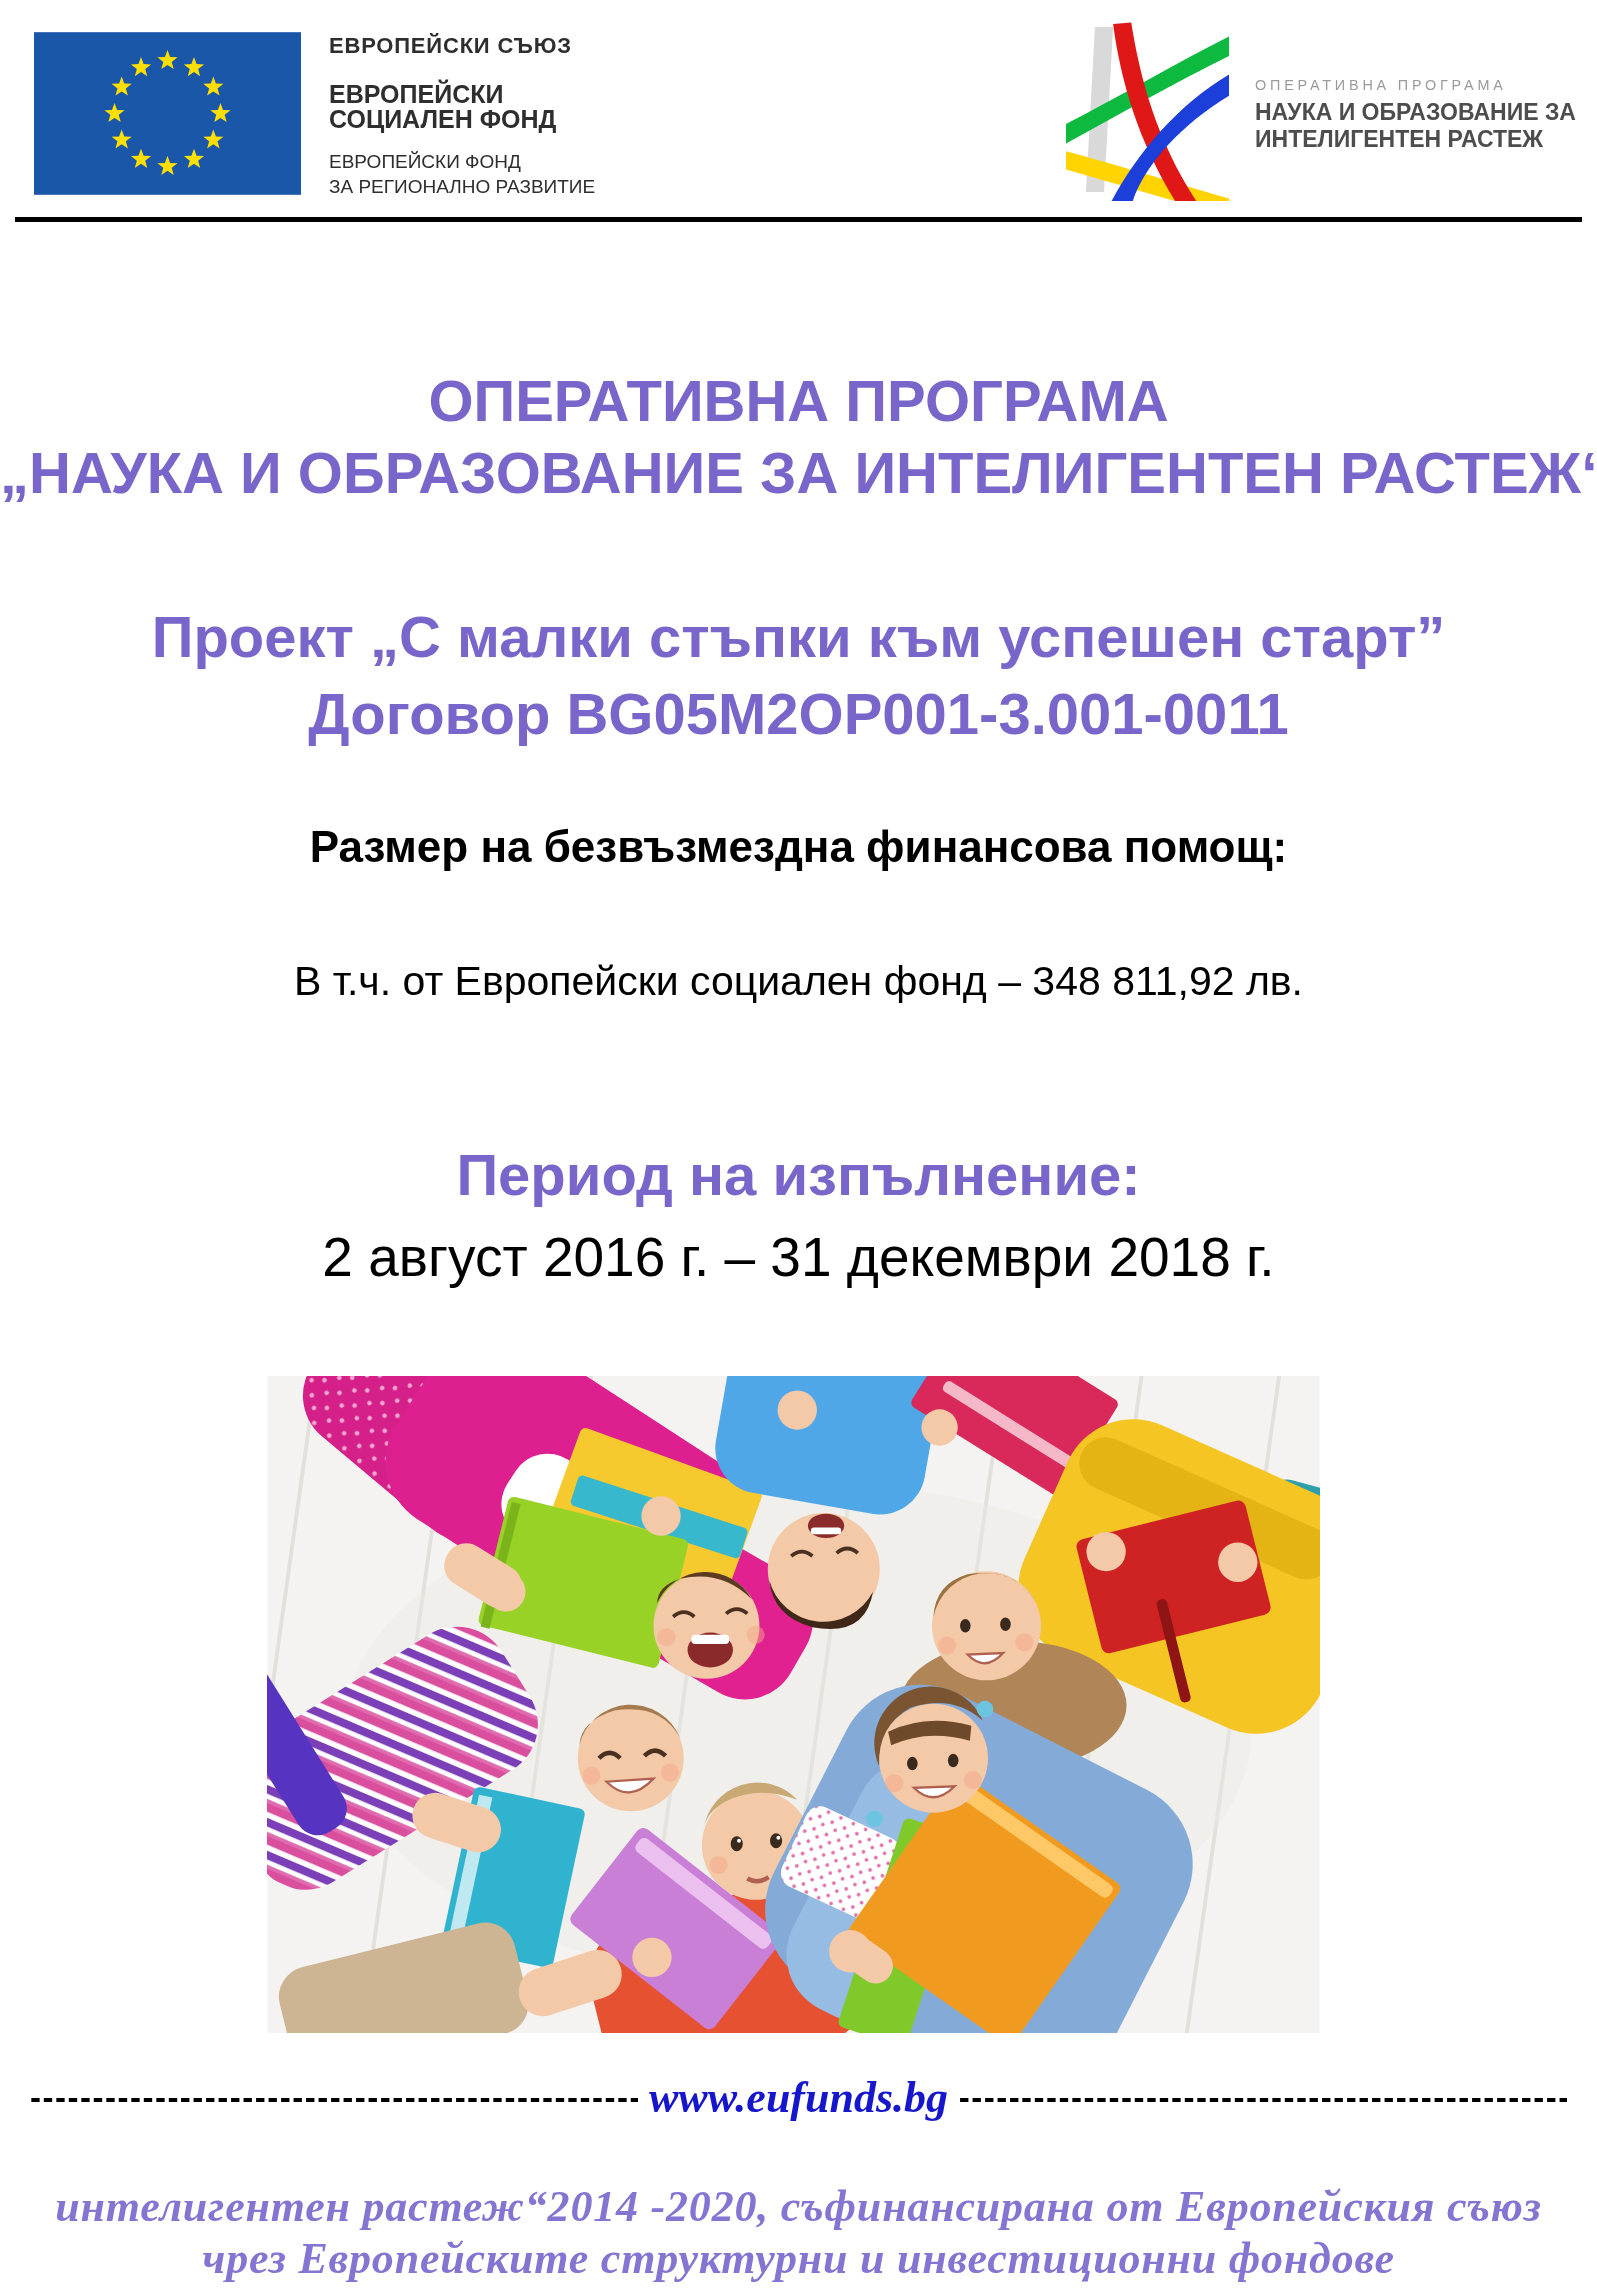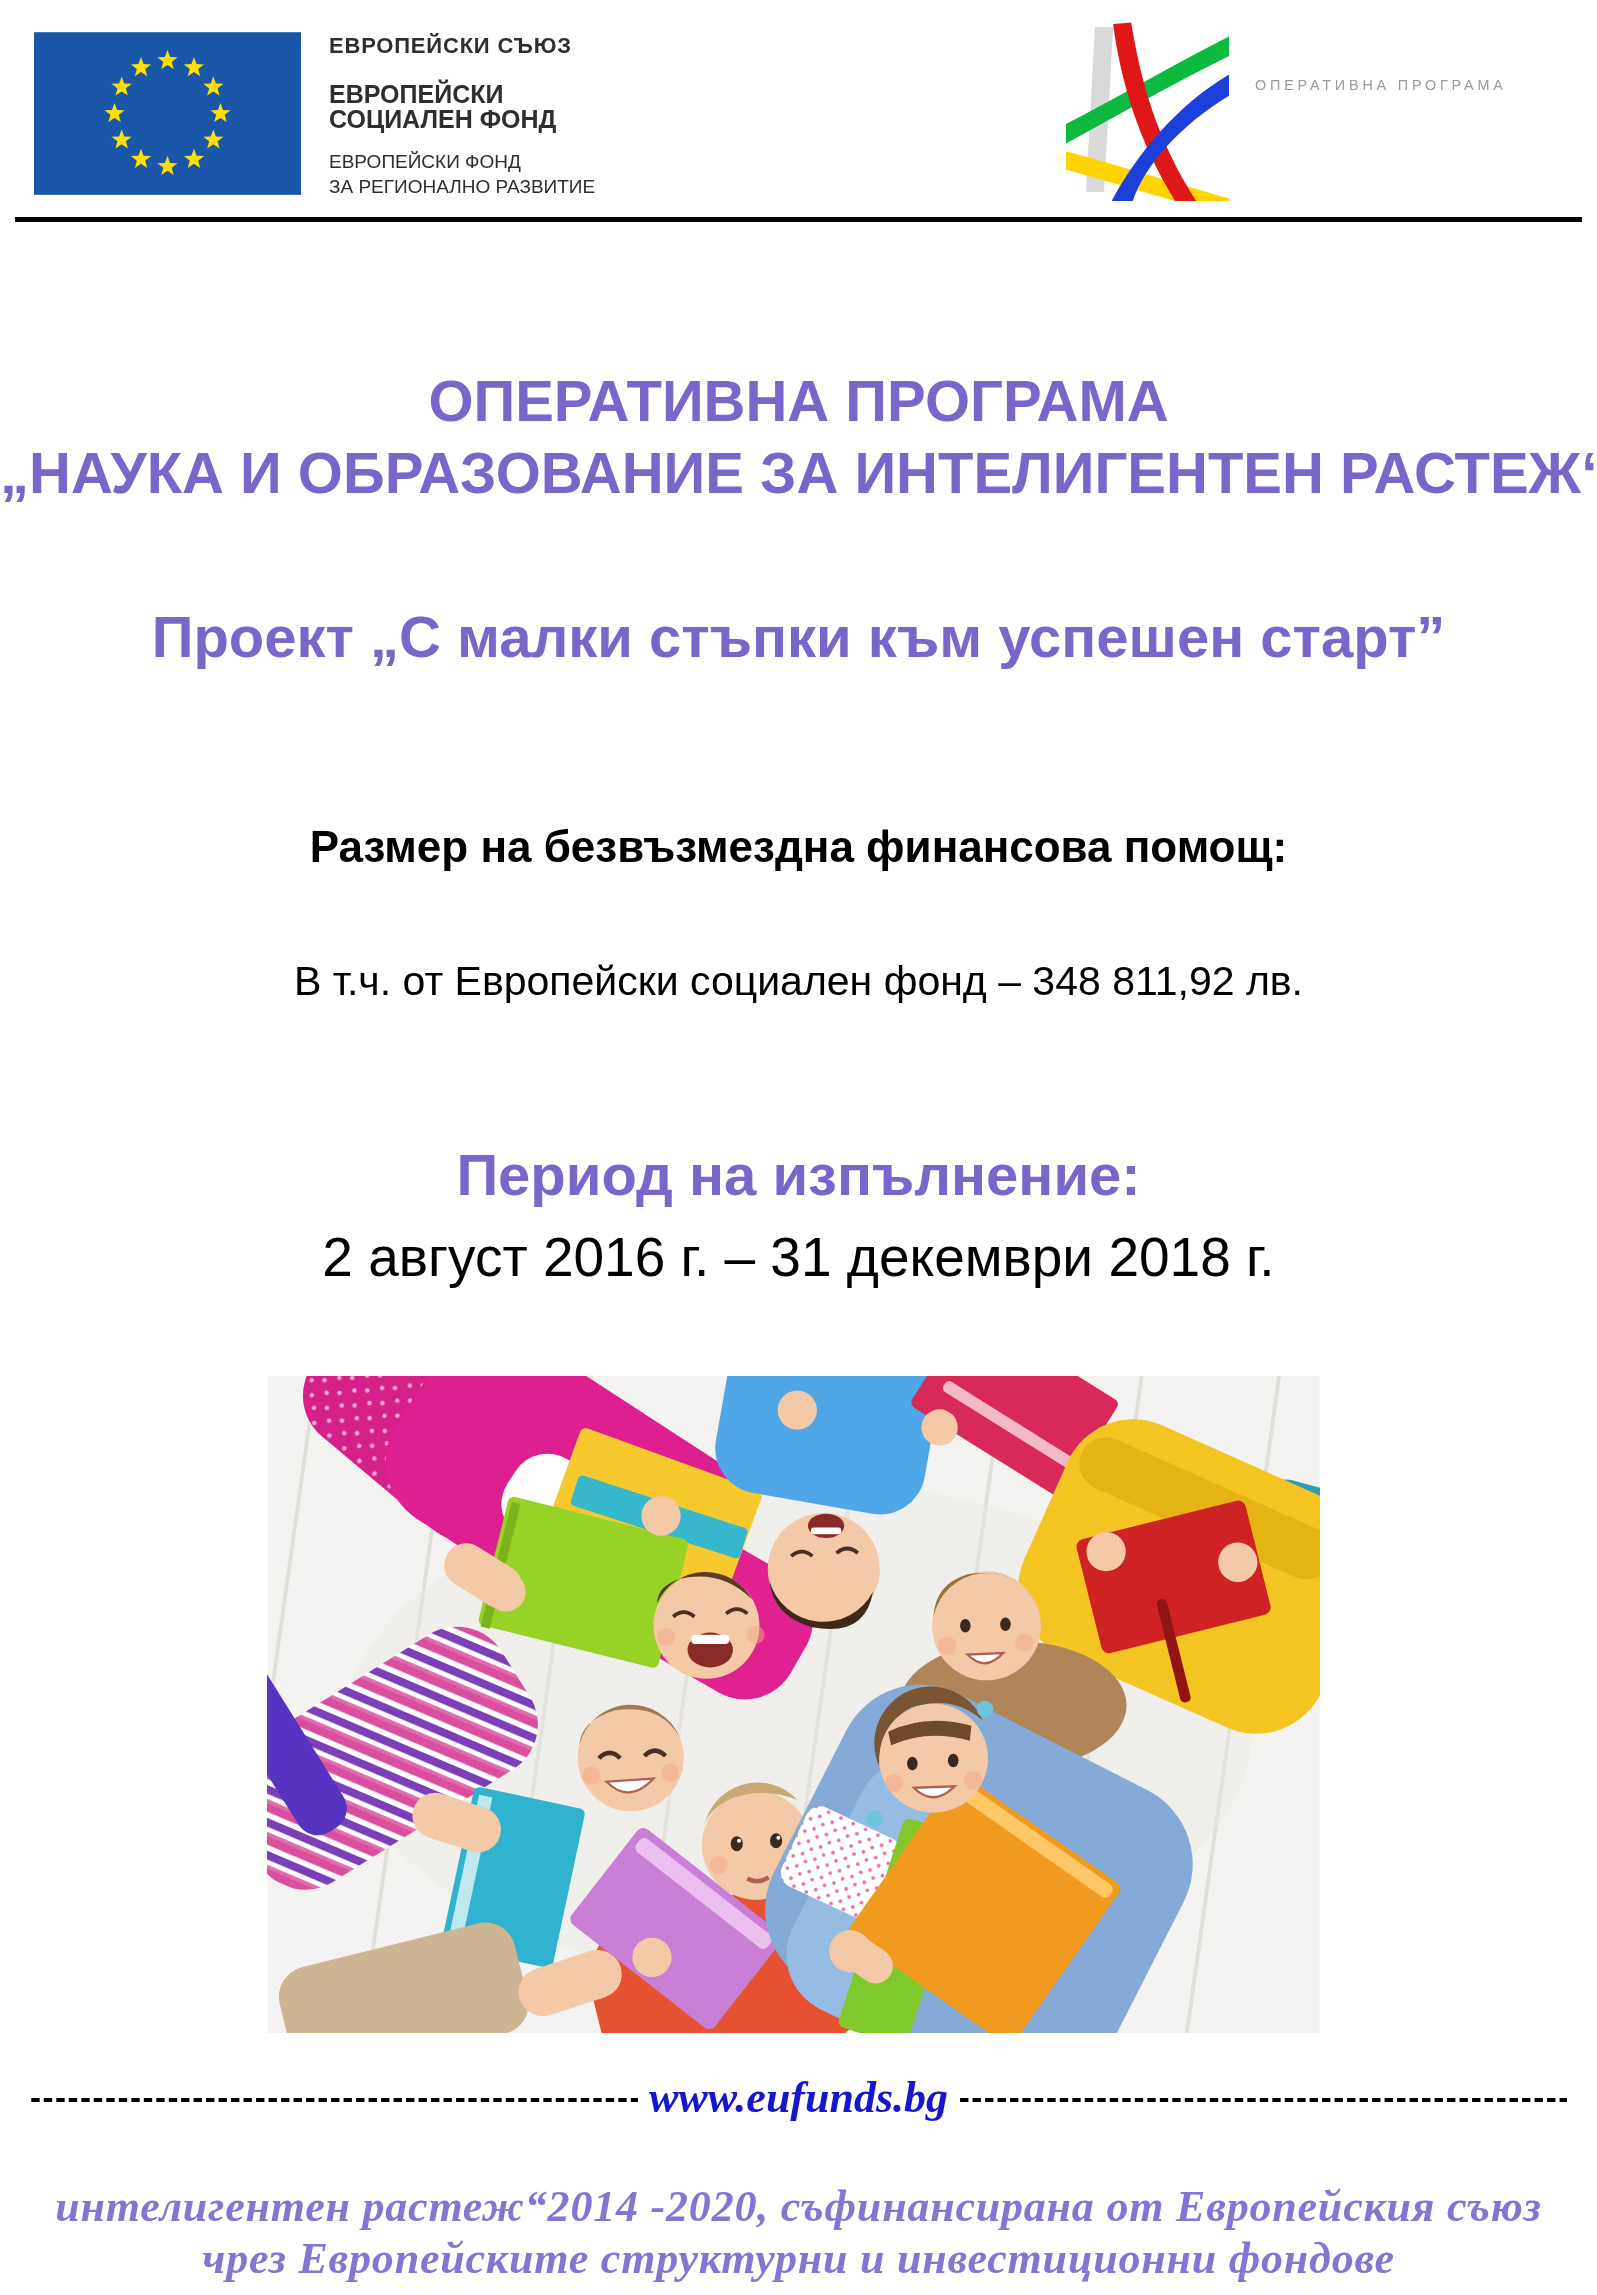--- a/index.html
+++ b/index.html
@@ -77,29 +77,34 @@
   <div class="op-logo">
     <svg class="ribbons-svg" viewBox="0 0 215 250" aria-hidden="true">
       <polygon points="38,20 62,20 50,238 26,238" fill="#d9d9d9"></polygon>
       <path d="M -8,152 C 60,118 140,70 220,30 L 220,56 C 140,95 60,142 -8,178 Z" fill="#0db93f"></path>
       <path d="M -8,182 C 60,200 130,222 220,248 L 220,272 C 130,246 55,224 -8,206 Z" fill="#ffd400"></path>
       <path d="M 86,14 C 98,90 120,170 172,250 L 144,250 C 96,172 72,92 62,16 Z" fill="#e01717"></path>
       <path d="M 60,250 C 95,185 150,120 220,80 L 220,108 C 155,146 105,200 88,250 Z" fill="#1d3fd9"></path>
     </svg>
     <div class="op-text">
       <div class="op-kicker">ОПЕРАТИВНА ПРОГРАМА</div>
+      <div class="op-title">
+        <div>НАУКА И ОБРАЗОВАНИЕ ЗА</div>
+        <div>ИНТЕЛИГЕНТЕН РАСТЕЖ</div>
+      </div>
     </div>
   </div>
 
   <div class="rule"></div>
 
   <div class="tline purple bold f76" style="top:370px">ОПЕРАТИВНА ПРОГРАМА</div>
   <div class="tline purple bold f76" style="top:442px">„НАУКА И ОБРАЗОВАНИЕ ЗА ИНТЕЛИГЕНТЕН РАСТЕЖ“</div>
 
   <div class="tline purple bold f76" style="top:606px">Проект „С малки стъпки към успешен старт”</div>
+  <div class="tline purple bold f76" style="top:683px">Договор  BG05M2OP001-3.001-0011</div>
 
   <div class="tline bold f70" style="top:823px">Размер на безвъзмездна финансова помощ:</div>
   <div class="tline f54" style="top:959px">В т.ч. от Европейски социален фонд – 348 811,92 лв.</div>
 
   <div class="tline purple bold f76" style="top:1144px">Период на изпълнение:</div>
   <div class="tline f72" style="top:1228px">2 август 2016 г. – 31 декември 2018 г.</div>
 
   <svg class="photo" viewBox="0 0 1390 868" aria-hidden="true">
     <defs>
       <pattern id="stripes" width="40" height="40" patternUnits="userSpaceOnUse" patternTransform="rotate(55)">

